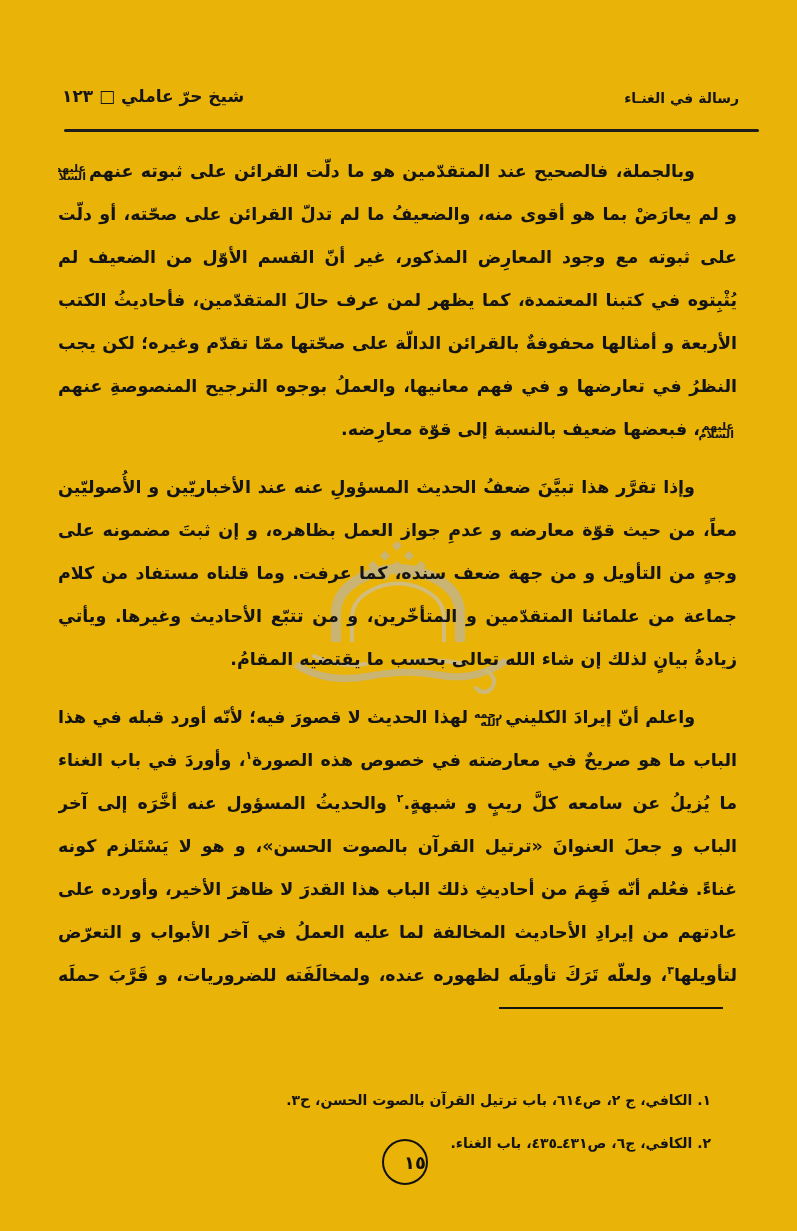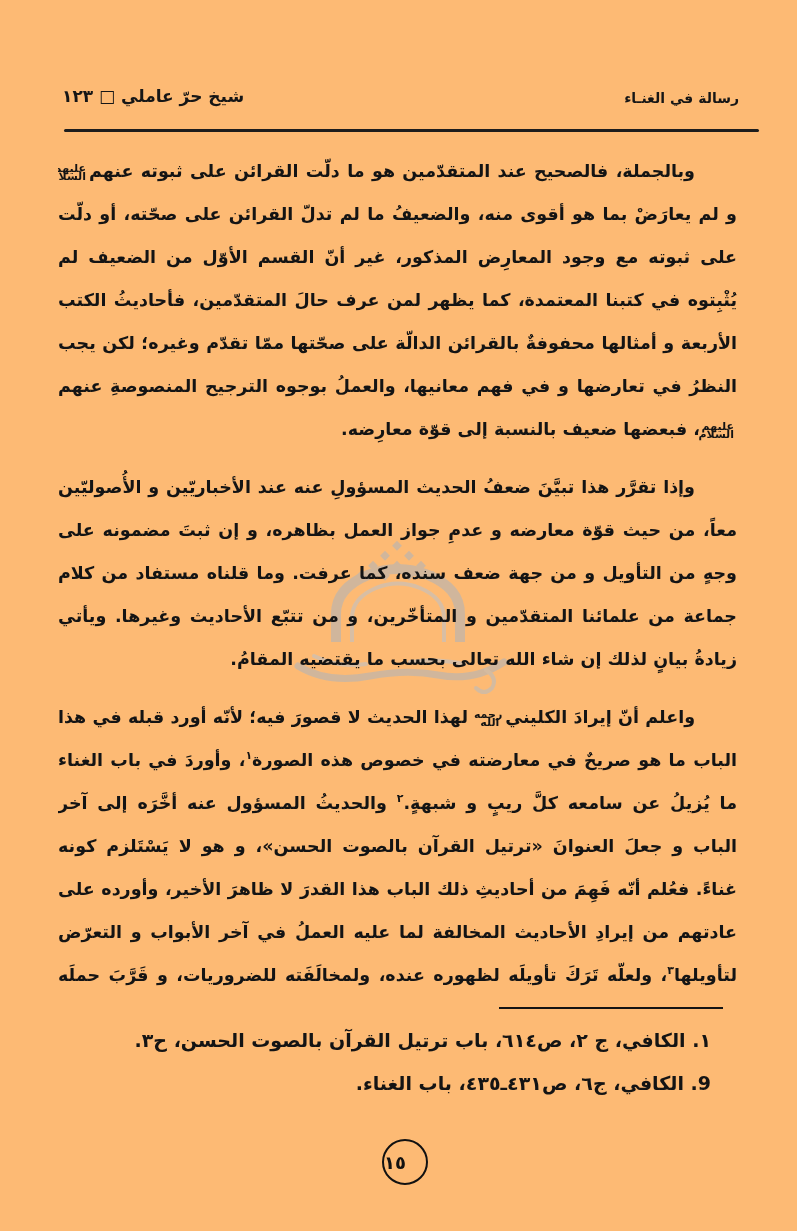--- a/index.html
+++ b/index.html
@@ -1,19 +1,19 @@
 <!DOCTYPE html>
 <html lang="ar" dir="rtl"><head>
 <meta charset="utf-8">
 <style>
   html,body{margin:0;padding:0;background:#ffffff;}
   .page{
     position:relative;
     width:797px;height:1231px;
-    background:#fdba74;
+    background:#eab308;
     font-family:"DejaVu Sans", sans-serif;
     direction:rtl;
     overflow:hidden;
     color:#191919;
   }
   
   .hdr-left{
     position:absolute;top:86px;left:62px;
     font-size:17px;font-weight:bold;color:#161616;
     direction:rtl;white-space:nowrap;
@@ -48,31 +48,31 @@
     text-align:center;vertical-align:-3px;
     margin:0 3px;text-indent:0;white-space:normal;
   }
   .fnref{font-size:11px;font-weight:bold;line-height:0;}
   
   .fn-sep{
     position:absolute;top:1007px;right:74px;width:224px;height:2px;
     background:#141414;
   }
   .footnotes{
-    position:absolute;top:1019px;right:62px;left:58px;
-    font-size:19px;font-weight:bold;color:#141414;
+    position:absolute;top:1079px;right:62px;left:58px;
+    font-size:14px;font-weight:bold;color:#141414;
     line-height:43px;text-align:right;z-index:1;
   }
   .footnote.indented{padding-right:24px;}
   
   .pagenum{
     position:absolute;top:1139px;left:382px;
     width:42px;height:42px;
     border:2.5px solid #111;border-radius:50%;
-    display:flex;align-items:center;justify-content:flex-end;
+    display:flex;align-items:center;justify-content:flex-start;
     font-size:18px;font-weight:bold;color:#111;z-index:1;
   }
 </style>
 </head>
 <body>
 
 <div class="page">
 
   <span class="hdr-left">شيخ حرّ عاملي □ ١٢٣</span>
   <span class="hdr-right">رسالة في الغنـاء</span>
@@ -100,20 +100,20 @@
 
   <main class="bodytext" id="body-paragraphs">
       <p class="para"><span>وبالجملة، فالصحيح عند المتقدّمين هو ما دلّت القرائن على ثبوته عنهم</span><span class="honorific">عليهم السلام</span> <span>و لم يعارَضْ بما هو أقوى منه، والضعيفُ ما لم تدلّ القرائن على صحّته، أو دلّت على ثبوته مع وجود المعارِض المذكور، غير أنّ القسم الأوّل من الضعيف لم يُثْبِتوه في كتبنا المعتمدة، كما يظهر لمن عرف حالَ المتقدّمين، فأحاديثُ الكتب الأربعة و أمثالها محفوفةٌ بالقرائن الدالّة على صحّتها ممّا تقدّم وغيره؛ لكن يجب النظرُ في تعارضها و في فهم معانيها، والعملُ بوجوه الترجيح المنصوصةِ عنهم</span><span class="honorific">عليهم السلام</span> <span>، فبعضها ضعيف بالنسبة إلى قوّة معارِضه.</span></p>
       <p class="para"><span>وإذا تقرَّر هذا تبيَّنَ ضعفُ الحديث المسؤولِ عنه عند الأخباريّين و الأُصوليّين معاً، من حيث قوّة معارضه و عدمِ جواز العمل بظاهره، و إن ثبتَ مضمونه على وجهٍ من التأويل و من جهة ضعف سنده، كما عرفت. وما قلناه مستفاد من كلام جماعة من علمائنا المتقدّمين و المتأخّرين، و من تتبّع الأحاديث وغيرها. ويأتي زيادةُ بيانٍ لذلك إن شاء الله تعالى بحسب ما يقتضيه المقامُ.</span></p>
       <p class="para"><span>واعلم أنّ إيرادَ الكليني</span><span class="honorific">رحمه الله</span> <span>لهذا الحديث لا قصورَ فيه؛ لأنّه أورد قبله في هذا الباب ما هو صريحٌ في معارضته في خصوص هذه الصورة</span><sup class="fnref">١</sup><span>، وأوردَ في باب الغناء ما يُزيلُ عن سامعه كلَّ ريبٍ و شبهةٍ.</span><sup class="fnref">٢</sup><span> والحديثُ المسؤول عنه أخَّرَه إلى آخر الباب و جعلَ العنوانَ «ترتيل القرآن بالصوت الحسن»، و هو لا يَسْتَلزم كونه غناءً. فعُلم أنّه فَهِمَ من أحاديثِ ذلك الباب هذا القدرَ لا ظاهرَ الأخير، وأورده على عادتهم من إيرادِ الأحاديث المخالفة لما عليه العملُ في آخر الأبواب و التعرّض لتأويلها</span><sup class="fnref">٣</sup><span>، ولعلّه تَرَكَ تأويلَه لظهوره عنده، ولمخالَفَته للضروريات، و قَرَّبَ حملَه على التقية و غيرها ممّا يأتي. و لهذا نظائرُ في الكافي وغيره.</span></p>
     </main>
 
   <div class="fn-sep"></div>
   <div class="footnotes">
     <div class="footnote indented">١. الكافي، ج ٢، ص٦١٤، باب ترتيل القرآن بالصوت الحسن، ح٣.</div>
-    <div class="footnote indented">9. الكافي، ج٦، ص٤٣١ـ٤٣٥، باب الغناء.</div>
+    <div class="footnote indented">٢. الكافي، ج٦، ص٤٣١ـ٤٣٥، باب الغناء.</div>
   </div>
 
   <div class="pagenum">
     <span>١٥</span>
   </div>
 
 </div>
 
 </body></html>

